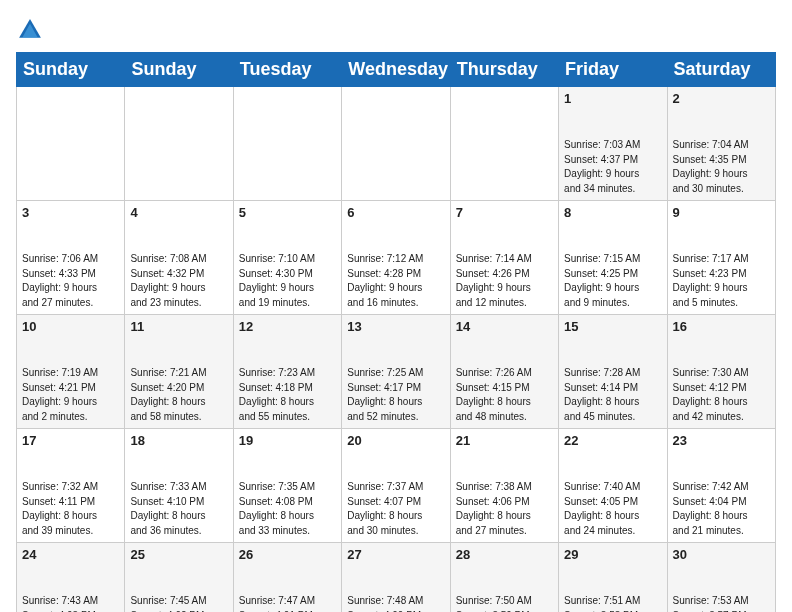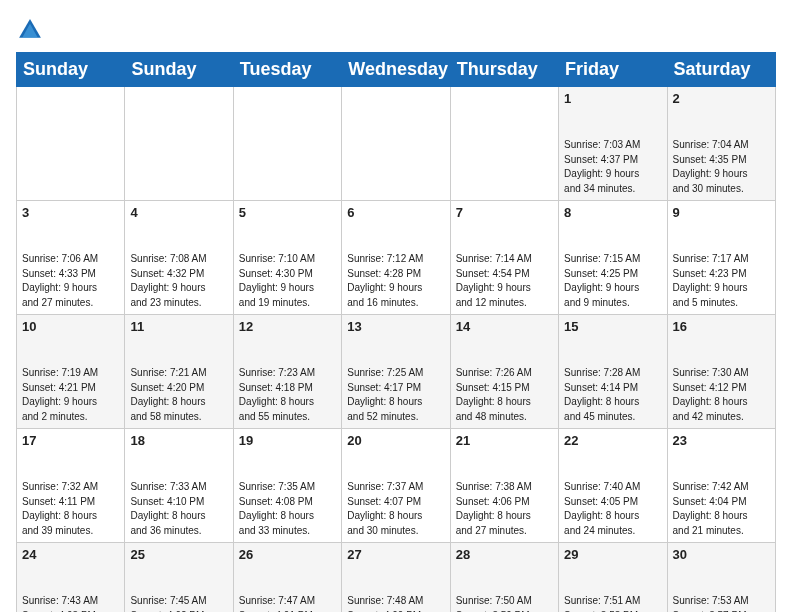--- a/index.html
+++ b/index.html
@@ -170,21 +170,21 @@
         <td>
           <span class="day-number">6</span>
           <div class="day-info" style="white-space: pre-line;">Sunrise: 7:12 AM
 Sunset: 4:28 PM
 Daylight: 9 hours
 and 16 minutes.</div>
         </td>
         <td>
           <span class="day-number">7</span>
           <div class="day-info" style="white-space: pre-line;">Sunrise: 7:14 AM
-Sunset: 4:54 PM
+Sunset: 4:26 PM
 Daylight: 9 hours
 and 12 minutes.</div>
         </td>
         <td>
           <span class="day-number">8</span>
           <div class="day-info" style="white-space: pre-line;">Sunrise: 7:15 AM
 Sunset: 4:25 PM
 Daylight: 9 hours
 and 9 minutes.</div>
         </td>

